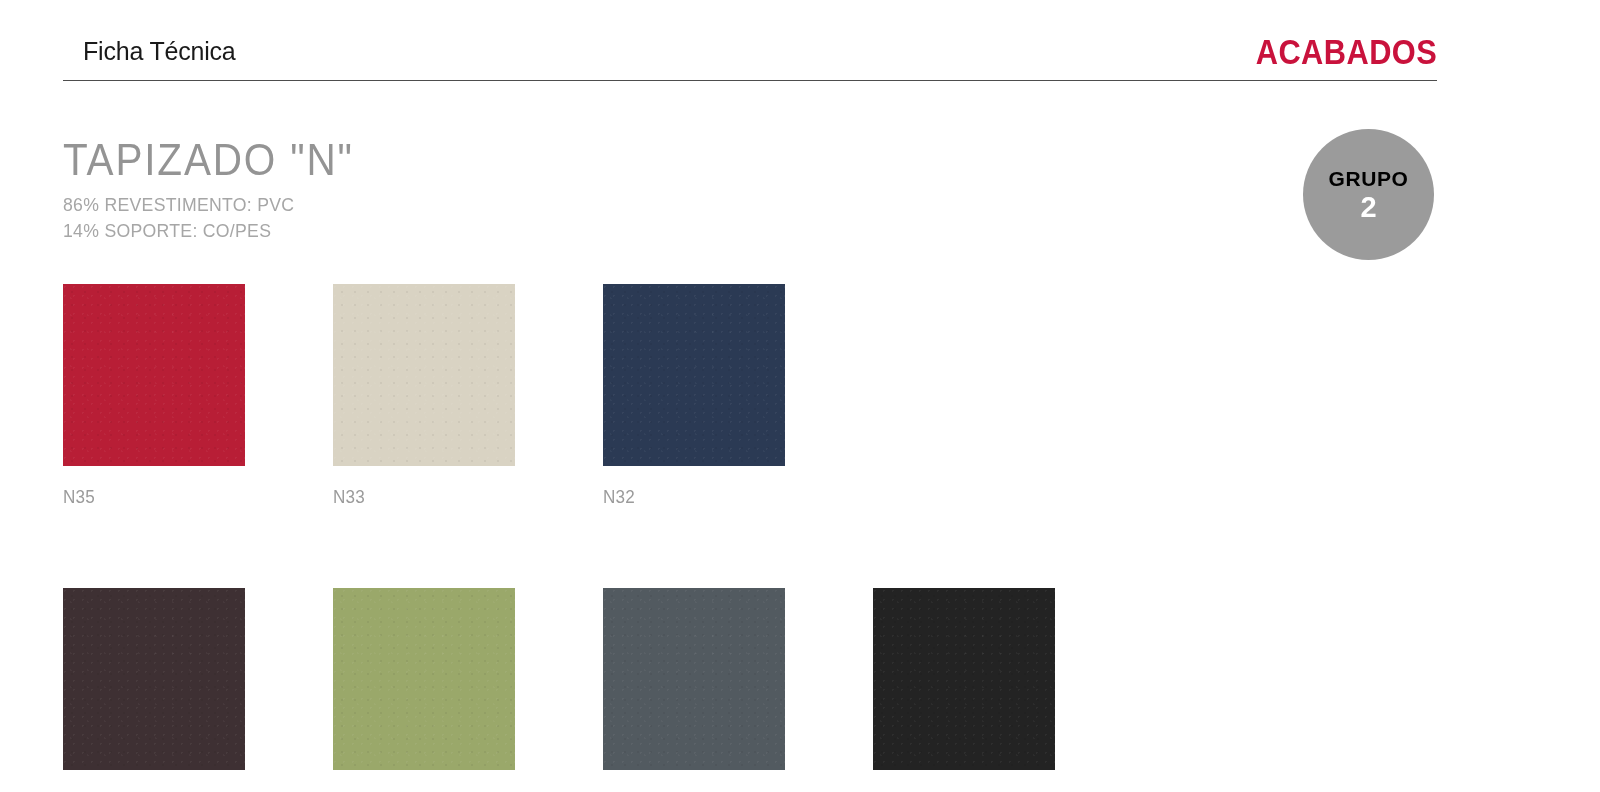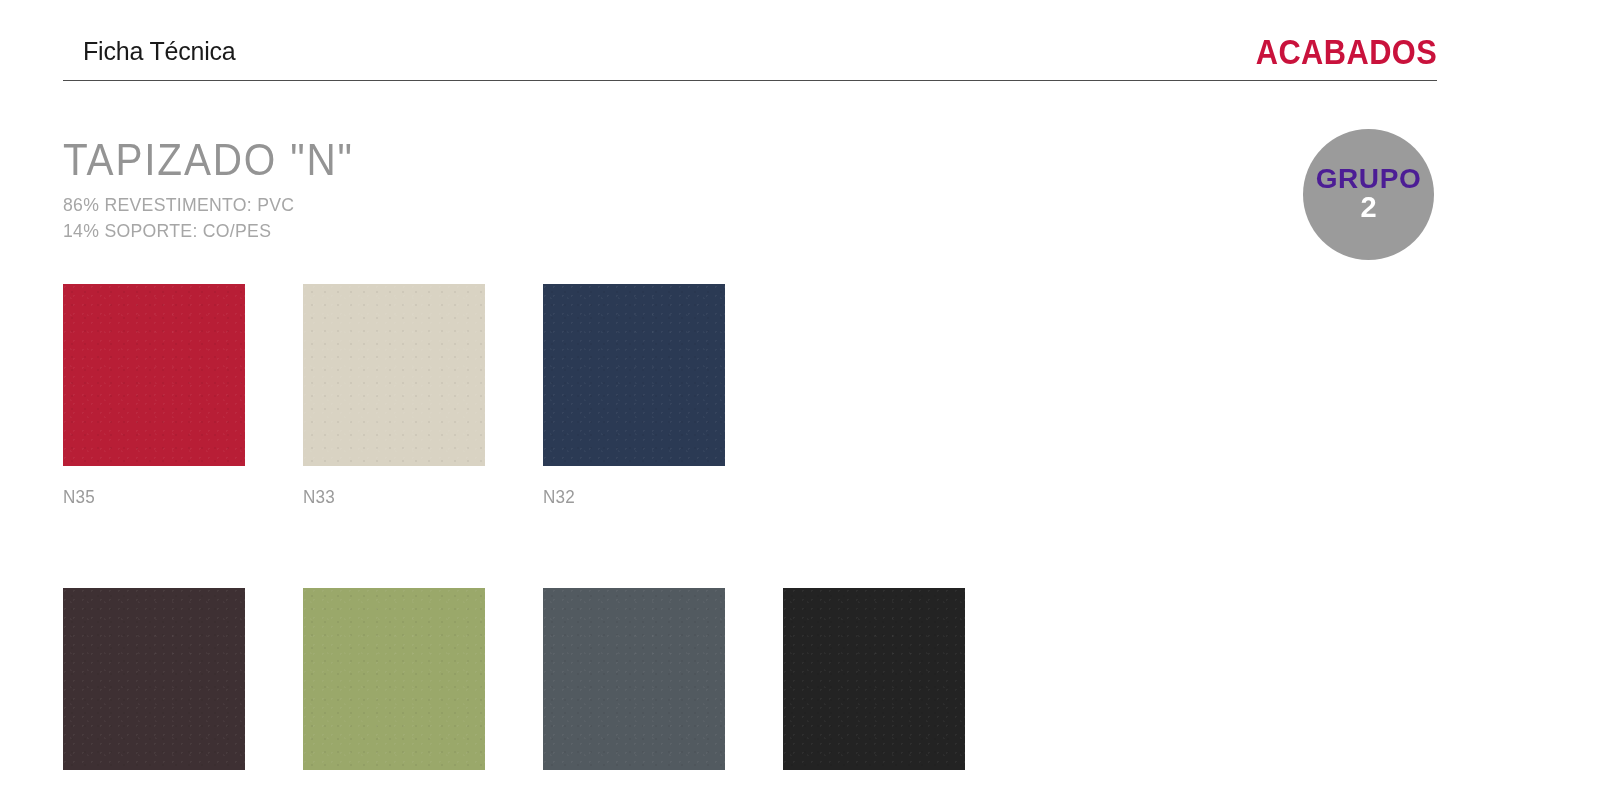--- a/index.html
+++ b/index.html
@@ -98,23 +98,23 @@
     width: 131px;
     height: 131px;
     border-radius: 50%;
     background: #9b9b9b;
     display: flex;
     flex-direction: column;
     align-items: center;
     justify-content: center;
   }
   .group-badge-label {
-    font-size: 28px;
+    font-size: 21px;
     font-weight: 700;
-    color: #4c1d95;
+    color: #000000;
     letter-spacing: 0.6px;
     line-height: 24px;
   }
   .group-badge-value {
     font-size: 29px;
     font-weight: 700;
     color: #ffffff;
     line-height: 31px;
     margin-top: 1px;
   }
@@ -122,20 +122,21 @@
   
   .swatch-grid {
     position: absolute;
     left: 63px;
     top: 284px;
     width: 1420px;
   }
   .swatch-row {
     display: flex;
     flex-direction: row;
+    gap: 30px;
   }
   .swatch-row + .swatch-row {
     margin-top: 80px;
   }
   .swatch-cell {
     width: 182px;
     margin-right: 58px;
   }
   .swatch-chip {
     width: 182px;

